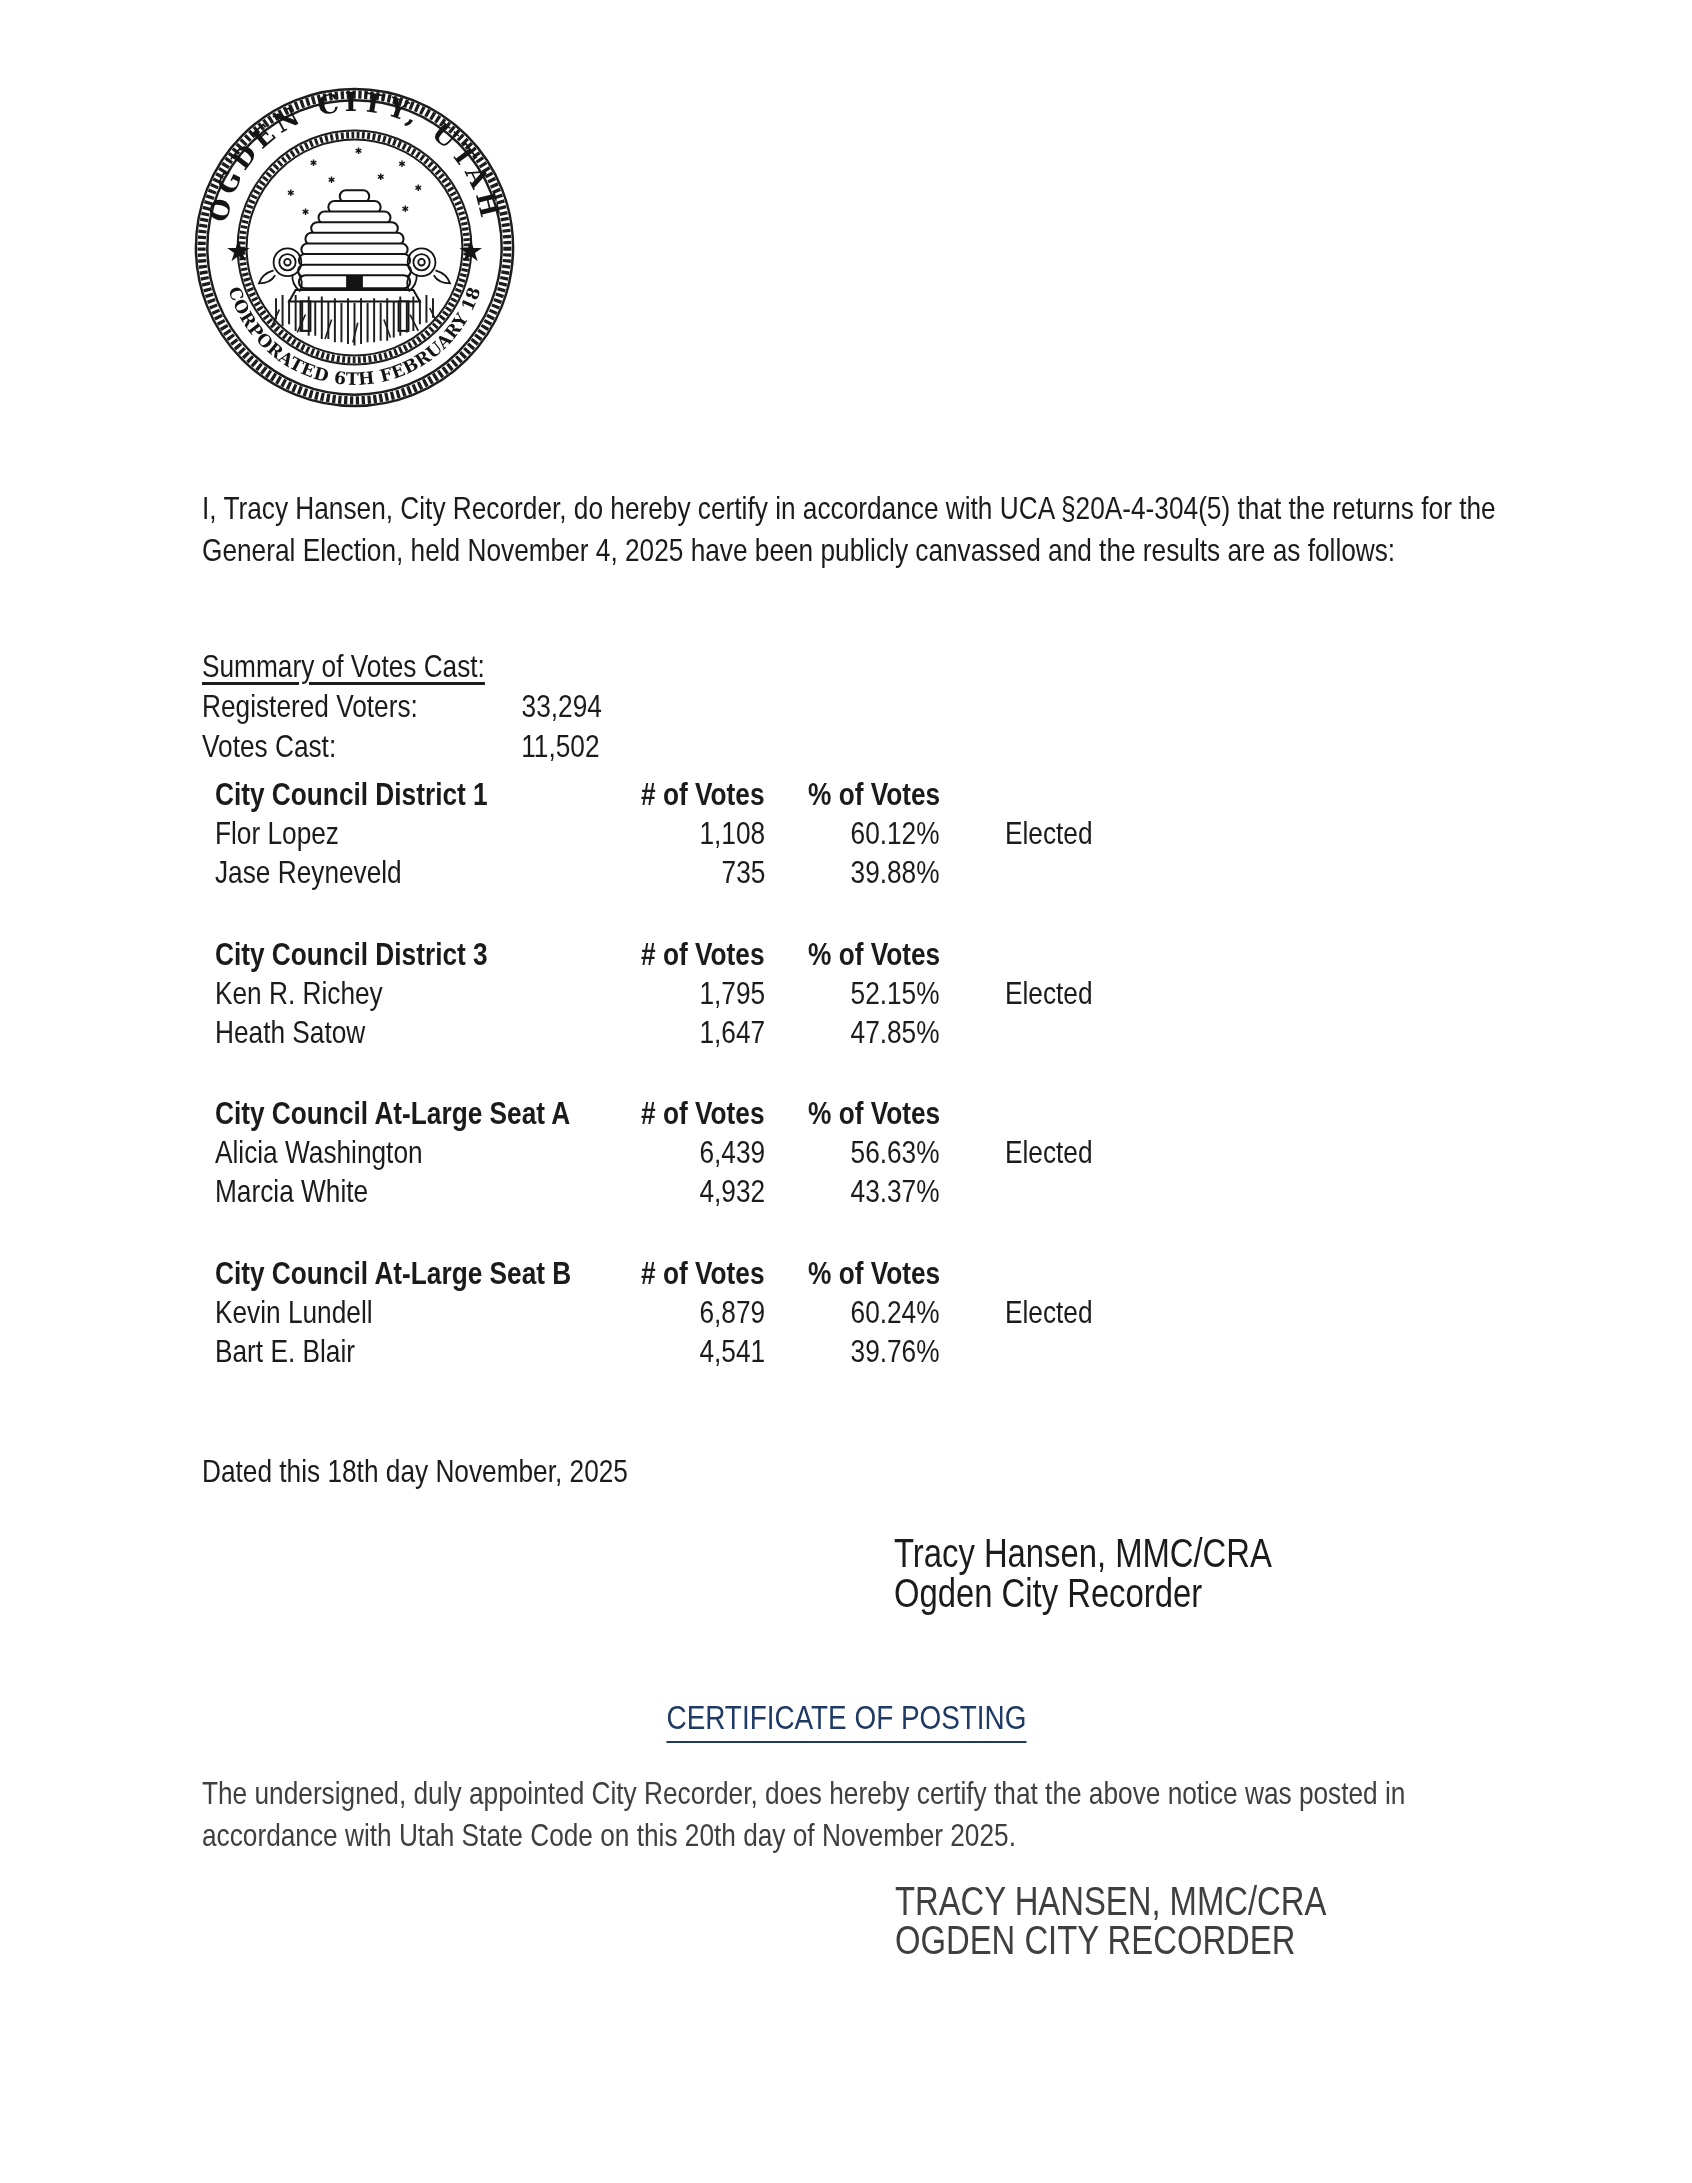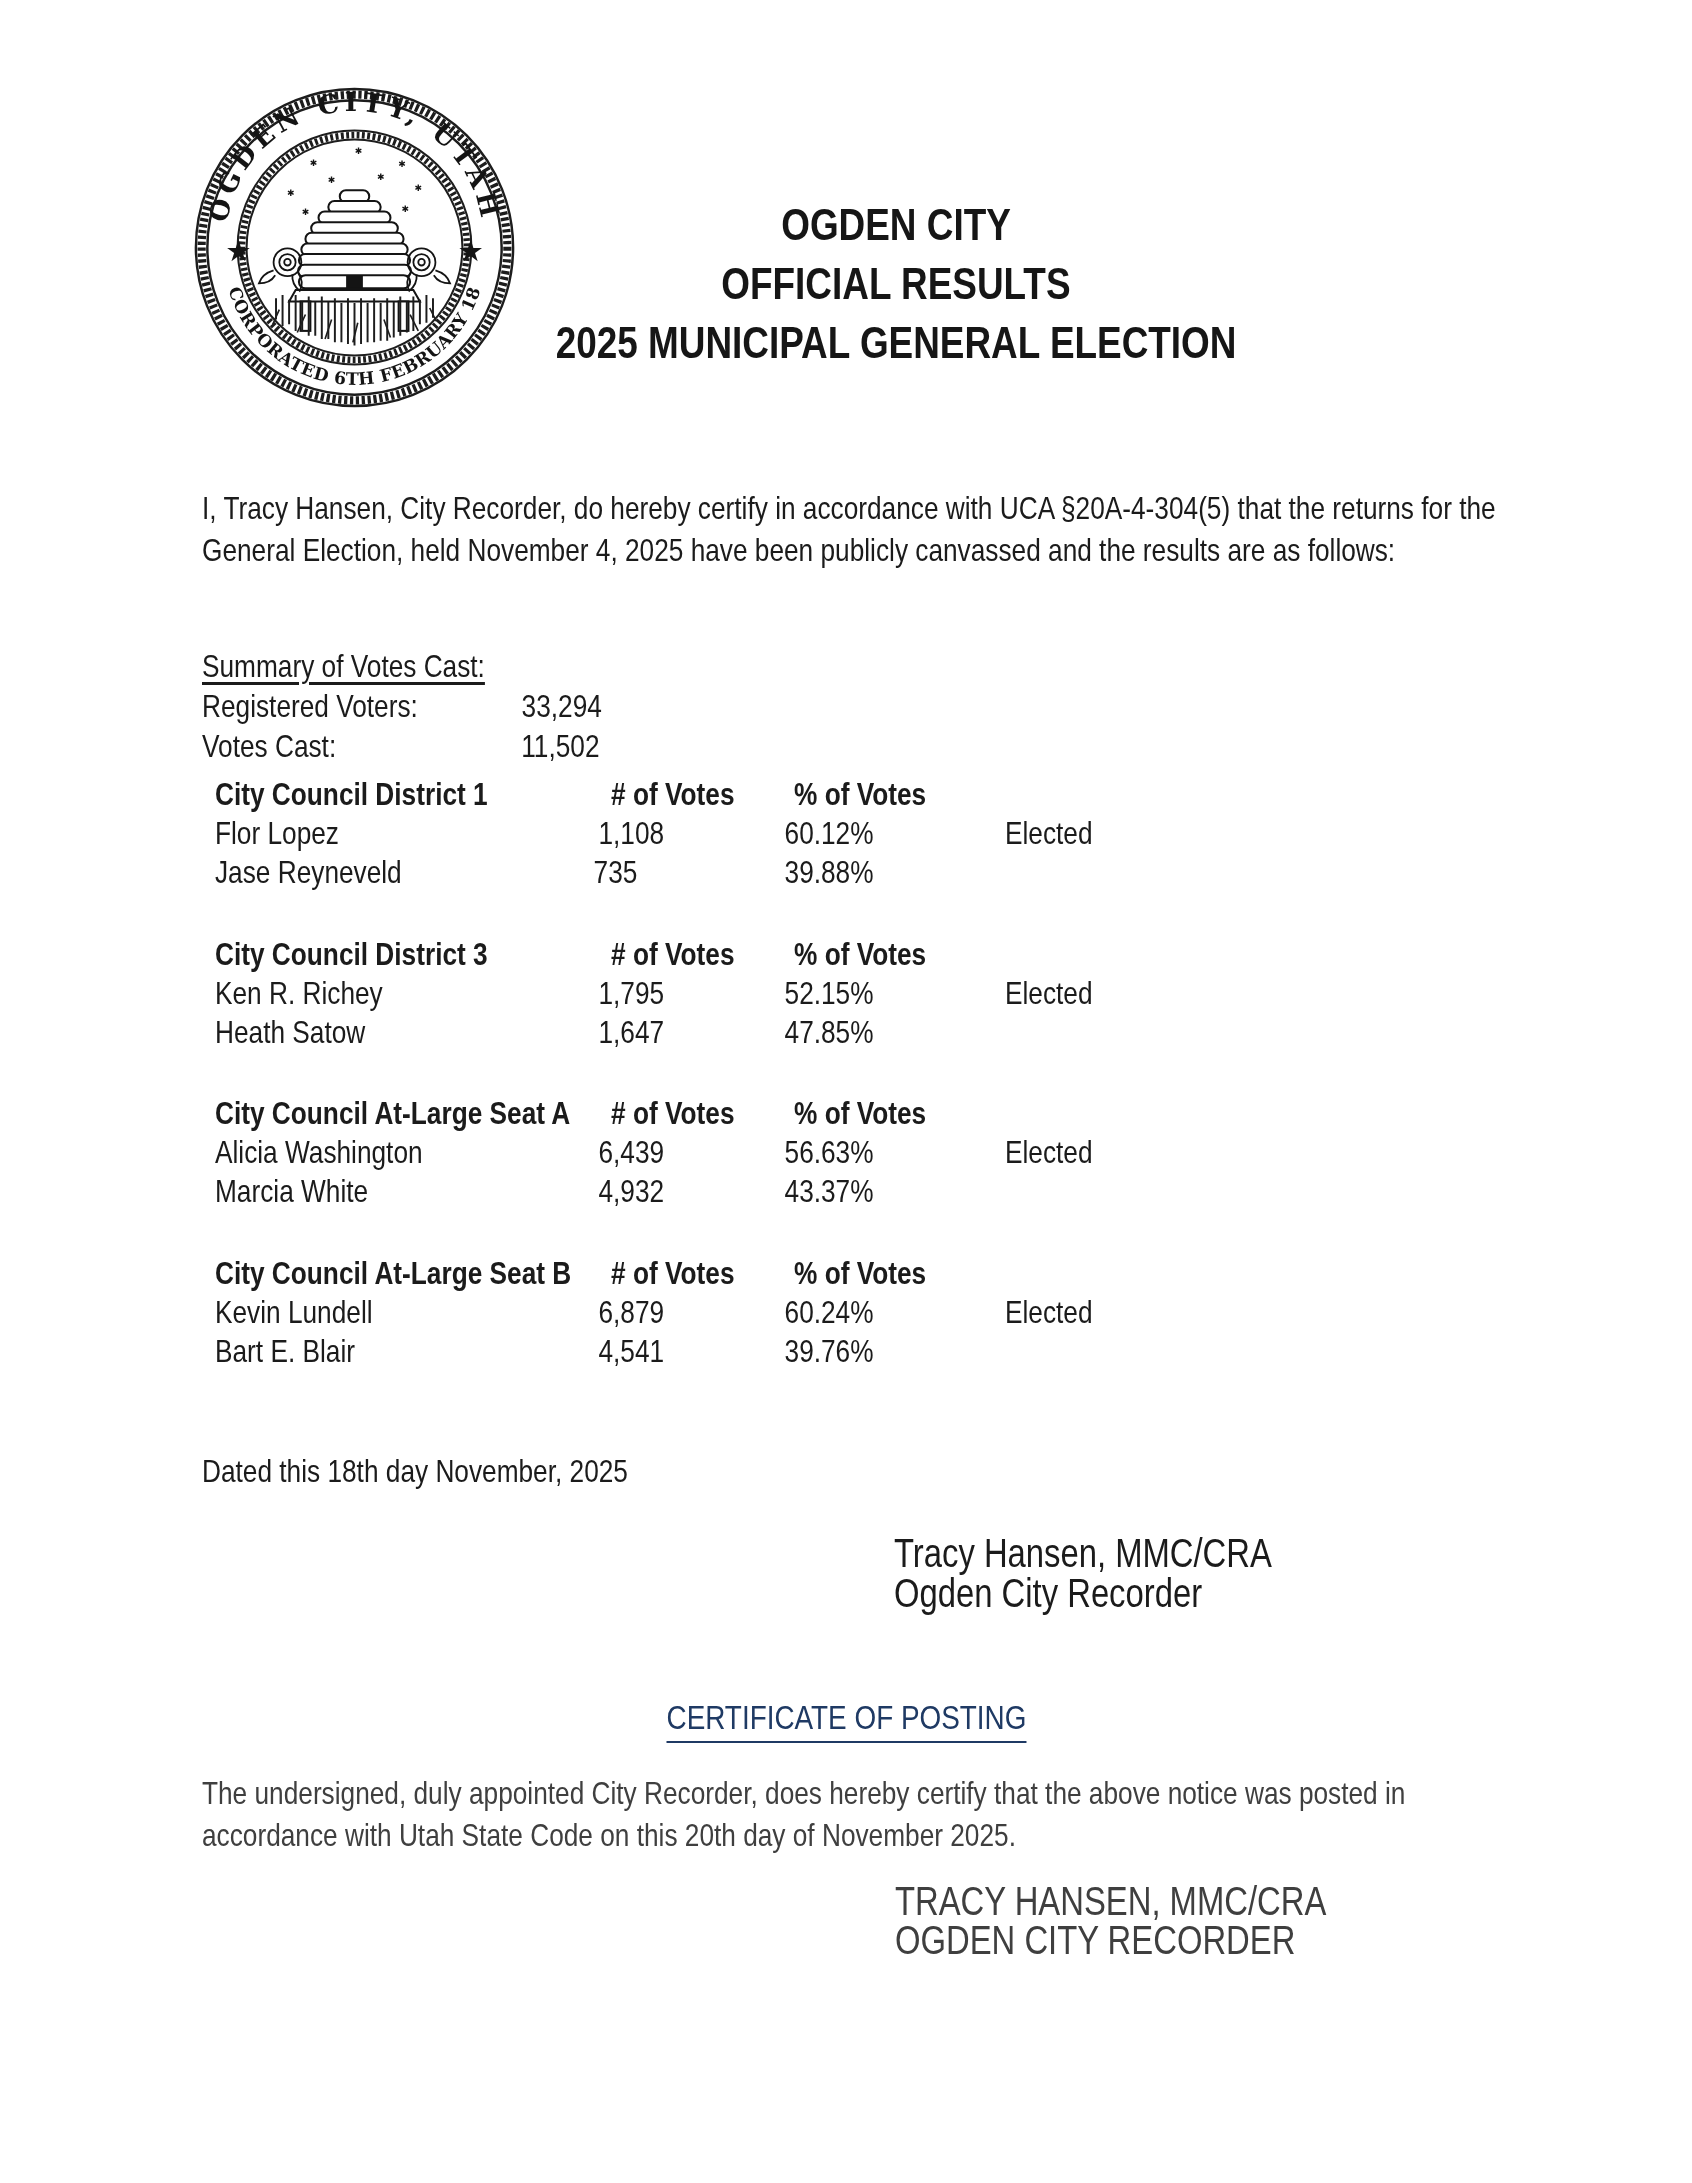--- a/index.html
+++ b/index.html
@@ -26,21 +26,21 @@
   
   #summary{left:202px;top:606px;font-size:32px;line-height:40px;margin-top:40px;}
   .sum-head{text-decoration:underline;text-underline-offset:5px;font-weight:400;}
   .sum-grid{display:grid;grid-template-columns:302px 92px;}
   .sum-grid .val{text-align:center;}
 
   
   .contest{position:absolute;left:215px;width:1176px;font-size:32px;line-height:39px;}
   .crow{display:grid;grid-template-columns:369px 181px 175px 1fr;}
   .crow .c1{text-align:left;}
-  .crow .c2,.crow .c3{text-align:left;}
+  .crow .c2,.crow .c3{text-align:right;}
   .crow .c4{text-align:left;padding-left:65px;}
   .chead{font-weight:700;}
 
   
   .thin{color:#3f3f3f;}
   #cert-head{left:199px;top:1696px;width:1295px;text-align:center;
     font-size:34px;line-height:42px;color:#1f3a64;}
   #cert-head .u{border-bottom:2.5px solid #1f3a64;padding-bottom:2.5px;}
 
   .sig{font-size:40px;line-height:40px;}
@@ -129,25 +129,20 @@
       <path d="M104 262 v26 M112 258 v38 M120 264 v30 M128 258 v44 M136 266 v36 M144 260 v48
                M152 266 v42 M160 260 v52 M168 266 v46 M176 262 v54 M184 268 v48 M192 262 v56
                M200 268 v52 M208 262 v56 M216 268 v48 M224 262 v54 M232 268 v46 M240 262 v52
                M248 266 v44 M256 260 v48 M264 266 v38 M272 260 v42 M280 264 v30 M288 258 v34
                M296 262 v24"></path>
       <path d="M108 276 l-8 18 M140 282 l-10 22 M172 288 l-8 24 M204 292 l-6 24 M236 288 l8 22
                M268 282 l10 20 M292 274 l8 16" stroke-width="2"></path>
     </g>
   </svg>
 
-  <div id="title-block" class="abs">
-    <div><span class="t t-c">OGDEN CITY</span></div>
-    <div><span class="t t-c">OFFICIAL RESULTS</span></div>
-    <div><span class="t t-c">2025 MUNICIPAL GENERAL ELECTION</span></div>
-  </div>
 
   <div class="abs" style="left:202px;top:487px;">
     <span class="para">I, Tracy Hansen, City Recorder, do hereby certify in accordance with UCA §20A-4-304(5) that the returns for the General Election, held November 4, 2025 have been publicly canvassed and the results are as follows:</span>
   </div>
 
   <div id="summary" class="abs">
     <div><span class="t sum-head">Summary of Votes Cast:</span></div>
     <div class="sum-grid">
       <span><span class="t">Registered Voters:</span></span>
       <span class="val"><span class="t t-r">33,294</span></span>

